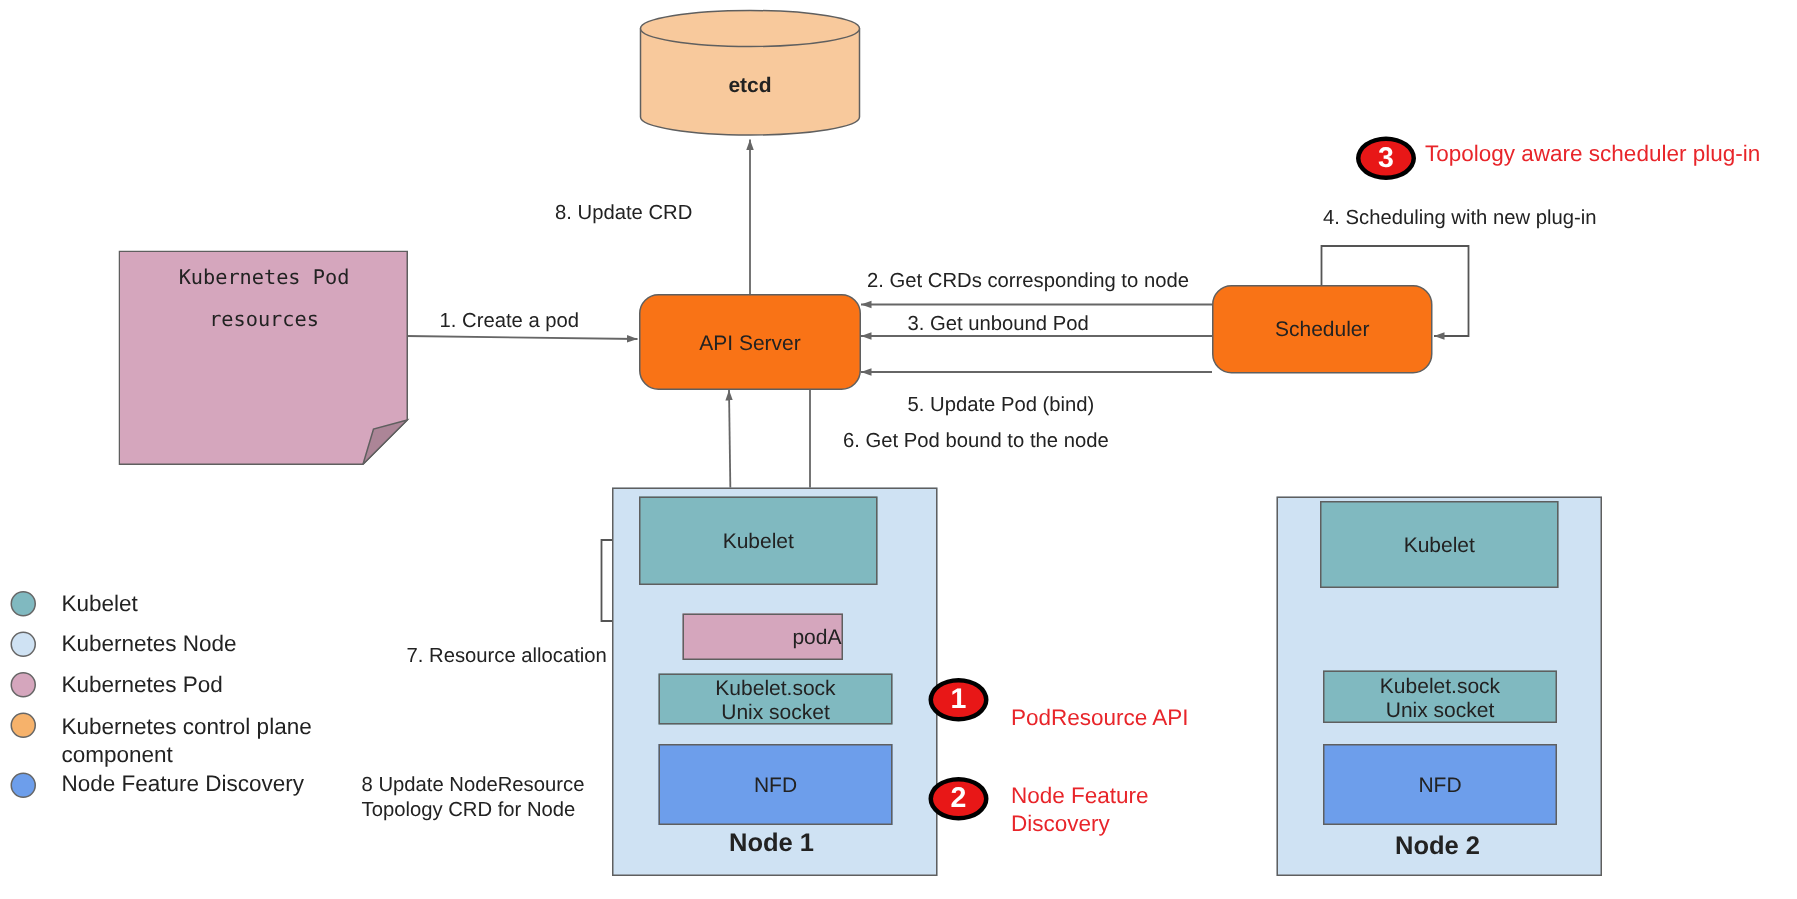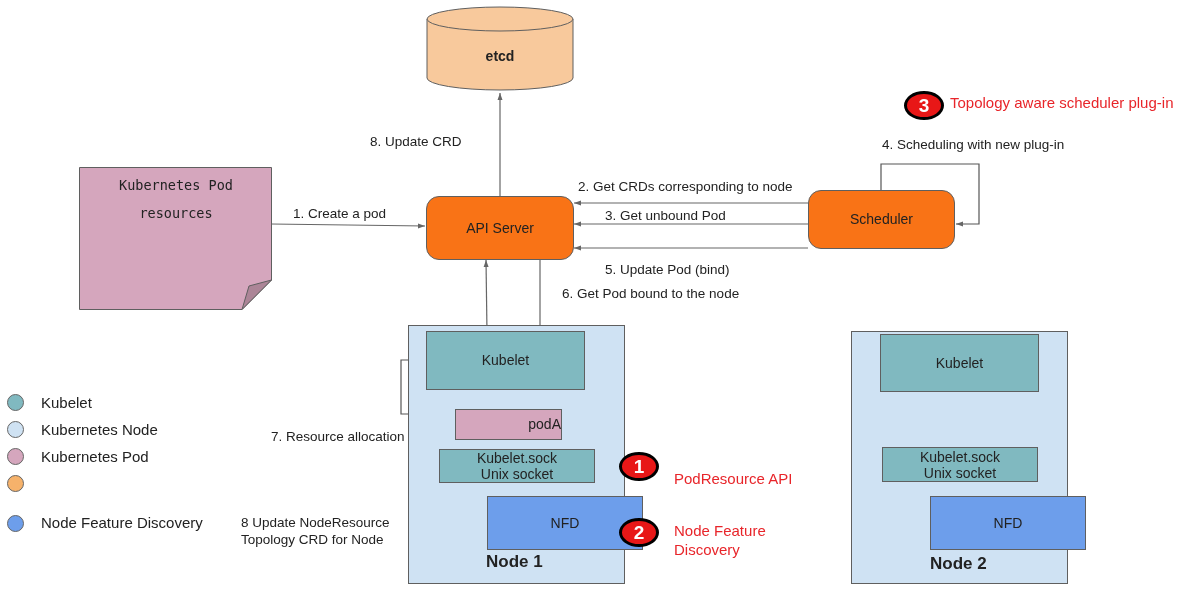--- a/index.html
+++ b/index.html
@@ -2,21 +2,21 @@
 <html><head>
 <meta charset="utf-8">
 <style>
   html,body{margin:0;padding:0;background:#ffffff;}
   body{width:1198px;height:599px;position:relative;overflow:hidden;font-family:"Liberation Sans",sans-serif;color:#222;}
   .abs{position:absolute;}
   .box{position:absolute;box-sizing:border-box;border:1px solid #5f5f5f;display:flex;align-items:center;justify-content:center;text-align:center;font-size:14px;line-height:17px;color:#222;}
   .orange{background:#f97316;border-radius:13px;}
   .teal{background:#80b9c0;}
   .pink{background:#d5a6bd;justify-content:flex-end;}
-  .blue{background:#6d9eeb;margin-left:48px;}
+  .blue{background:#6d9eeb;}
   .node{background:#cfe2f3;border:1px solid #5f5f5f;}
   .lbl{position:absolute;font-size:13.5px;white-space:nowrap;color:#222;}
   .red{color:#e8252a;font-size:15px;}
   .badge{position:absolute;width:40px;height:29px;border-radius:50%;background:#e81717;border:3px solid #000;box-sizing:border-box;color:#fff;font-weight:bold;font-size:19px;display:flex;align-items:center;justify-content:center;}
   .nodetitle{position:absolute;font-weight:bold;font-size:17px;color:#222;}
   .legend-dot{position:absolute;width:17px;height:17px;border-radius:50%;border:1px solid #666;box-sizing:border-box;}
   .legend-text{position:absolute;font-size:15px;color:#222;white-space:nowrap;}
   svg.lines{position:absolute;left:0;top:0;}
   .mono{font-family:"DejaVu Sans Mono","Liberation Mono",monospace;font-size:13.5px;}
 </style>
@@ -135,16 +135,20 @@
   <div class="legend-dot" style="left:7px;top:9px;background:#80b9c0;"></div>
   <div class="legend-text" style="left:41px;top:9px;">Kubelet</div>
 
   <div class="legend-dot" style="left:7px;top:36px;background:#cfe2f3;"></div>
   <div class="legend-text" style="left:41px;top:36px;">Kubernetes  Node</div>
 
   <div class="legend-dot" style="left:7px;top:63px;background:#d5a6bd;"></div>
   <div class="legend-text" style="left:41px;top:63px;">Kubernetes  Pod</div>
 
   <div class="legend-dot" style="left:7px;top:90px;background:#f6b26b;"></div>
+  <div class="legend-text" style="left:41px;top:90px;line-height:19px;">
+    <div>Kubernetes control plane</div>
+    <div>component</div>
+  </div>
 
   <div class="legend-dot" style="left:7px;top:130px;background:#6d9eeb;"></div>
   <div class="legend-text" style="left:41px;top:129px;">Node Feature Discovery</div>
 </div>
 
 </body></html>

